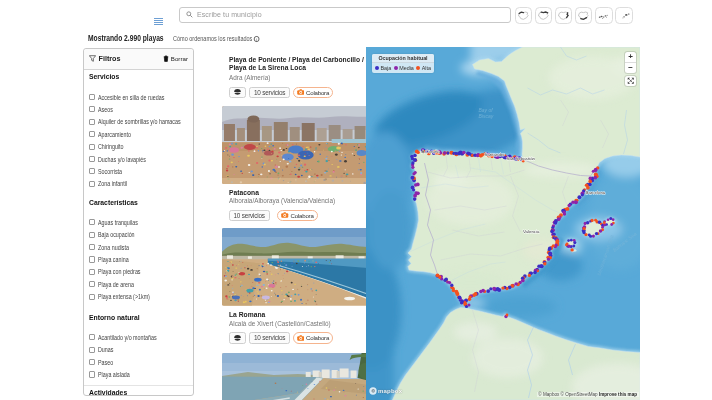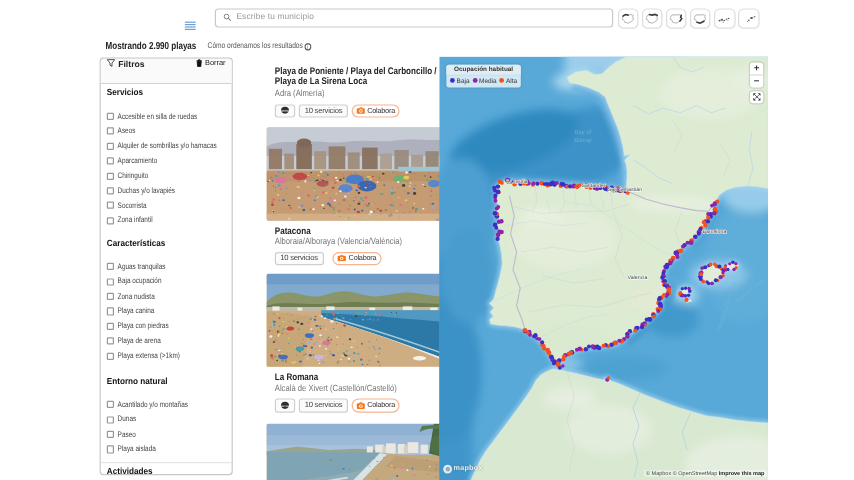--- a/index.html
+++ b/index.html
@@ -11,21 +11,21 @@
 #burger { position:absolute; left:154px; top:17.8px; width:9px; }
 #burger div { height:1.1px; background:#6d9fd4; margin-bottom:0.85px; }
 #search { position:absolute; left:179px; top:7px; width:332px; height:15.5px; border:1px solid #c9c9c9; border-radius:3px; display:flex; align-items:center; padding-left:6px; }
 #search span { color:#999; font-size:7px; margin-left:4px; letter-spacing:0.1px; }
 #hbtns { position:absolute; left:514.5px; top:6.5px; display:flex; }
 .hbtn { width:17.3px; height:17.3px; border:1px solid #ddd; border-radius:4.5px; margin-right:2.9px; display:flex; align-items:center; justify-content:center; background:#fff; }
 #showing { position:absolute; left:87.5px; top:33px; font-size:8.4px; font-weight:bold; color:#222; transform:scaleX(0.8); transform-origin:0 0; white-space:nowrap; }
 #how { position:absolute; left:173px; top:34.6px; font-size:6.9px; color:#555; transform:scaleX(0.8); transform-origin:0 0; white-space:nowrap; }
 #how .i { display:inline-block; width:6.4px; height:6.4px; border:0.8px solid #555; border-radius:50%; text-align:center; line-height:6.2px; font-size:5px; vertical-align:-1px; }
 #sidebar { position:absolute; left:82.5px; top:48px; width:111.5px; height:348px; border:1px solid #c8c8c8; border-radius:3px; background:#fff; }
-#fhead { position:absolute; left:0; right:0; top:0; height:20.5px; background:#fafafa; border-bottom:1px solid #d4d4d4; border-radius:3px 3px 0 0; display:flex; align-items:flex-start; padding:0 5px; font-size:7.2px; color:#222; }
+#fhead { position:absolute; left:0; right:0; top:0; height:20.5px; background:#fafafa; border-bottom:1px solid #d4d4d4; border-radius:3px 3px 0 0; display:flex; align-items:center; padding:0 5px; font-size:7.2px; color:#222; }
 #borrar { margin-left:auto; font-size:6.2px; color:#222; display:flex; align-items:center; gap:1.5px; }
 .sh { position:absolute; left:5.5px; font-size:7.4px; font-weight:bold; color:#111; transform:scaleX(0.92); transform-origin:0 0; }
 .row { position:absolute; left:5.5px; height:12px; display:flex; align-items:center; }
 .cb { width:6.1px; height:6.1px; border:0.9px solid #999; border-radius:1px; background:#fff; flex:none; }
 .lb { font-size:6.7px; color:#3f3f3f; margin-left:3.4px; white-space:nowrap; transform:scaleX(0.8); transform-origin:0 0; }
 #cards { position:absolute; left:0; top:0; width:100%; height:100%;margin-left:20px; }
 .ctitle { position:absolute; left:208.5px; width:182px; font-size:8px; font-weight:bold; color:#222; line-height:8.3px; transform:scaleX(0.84); transform-origin:0 0; }
 .csub { position:absolute; left:208.5px; width:182px; font-size:7.5px; color:#757575; transform:scaleX(0.85); transform-origin:0 0; white-space:nowrap; }
 .photo { position:absolute; left:201.5px; width:155.5px; overflow:hidden; border-radius:2px; font-size:0; }
 .sbtn { position:absolute; height:11.4px; background:#fbfbfb; border:1px solid #cfcfcf; border-radius:2.5px; font-size:6.4px; letter-spacing:-0.2px; color:#444; display:flex; align-items:center; justify-content:center; white-space:nowrap; }

